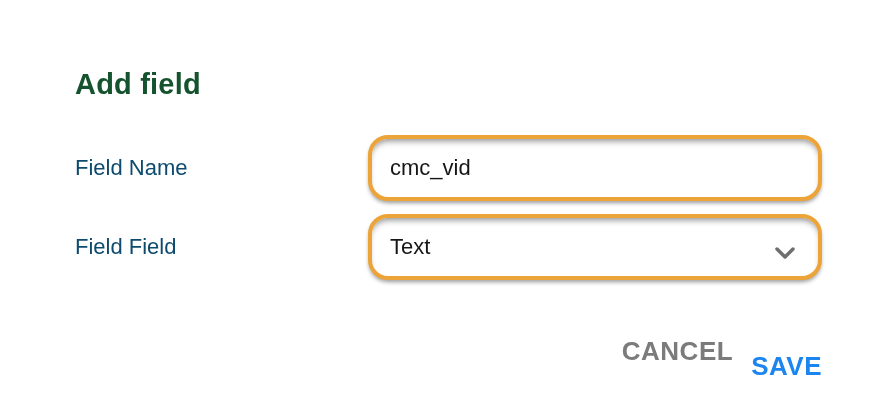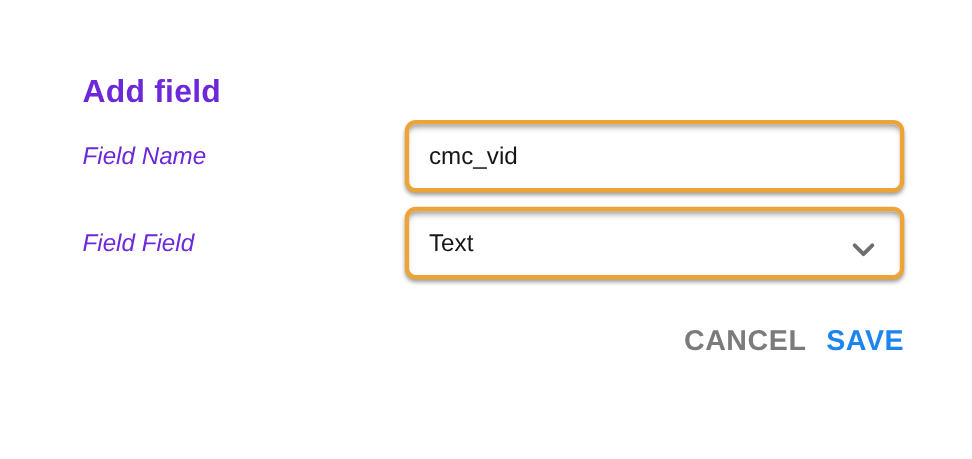--- a/index.html
+++ b/index.html
@@ -19,41 +19,40 @@
   }
   .dialog {
     padding: 70px 62px 0 75px;
     width: 884px;
   }
   .dialog-title {
     font-size: 29px;
     font-weight: 700;
     letter-spacing: 0.2px;
     line-height: 1;
-    margin-bottom: 10px;
-    color: #6d28d9;
+    margin-bottom: 36px;
+    color: #14532d;
   }
   .form-row {
     display: grid;
     grid-template-columns: 293px 1fr;
     align-items: center;
     margin-bottom: 13px;
   }
   .field-label {
     font-size: 22px;
     font-weight: 400;
-    color: #6d28d9;
-    font-style: italic;
+    color: #0c4a6e;
   }
   .control {
     height: 66px;
     width: 100%;
     background: #ffffff;
     border: 4px solid var(--accent_border);
-    border-radius: 10px;
+    border-radius: 20px;
     box-shadow: 0 3px 4px -1px rgba(0,0,0,0.40),
                 inset 0 5px 6px -3px rgba(0,0,0,0.45);
     font-size: 22px;
     color: var(--text_color);
     display: flex;
     align-items: center;
     padding: 0 18px;
     position: relative;
   }
   input.control {
@@ -81,21 +80,21 @@
     border: none;
     font-family: "Liberation Sans", sans-serif;
     font-size: 26px;
     font-weight: 700;
     letter-spacing: 0.5px;
     cursor: pointer;
     line-height: 1;
     padding: 2px 0;
   }
   .cancel-button { color: var(--cancel_color); }
-  .save-button  { color: var(--save_color); }
+  .save-button  { color: var(--save_color); margin-top: 31px; }
 </style>
 </head>
 <body>
 
 <div class="dialog">
 
   <h1 class="dialog-title">Add field</h1>
 
   <div class="form-row">
     <label class="field-label">Field Name</label>

